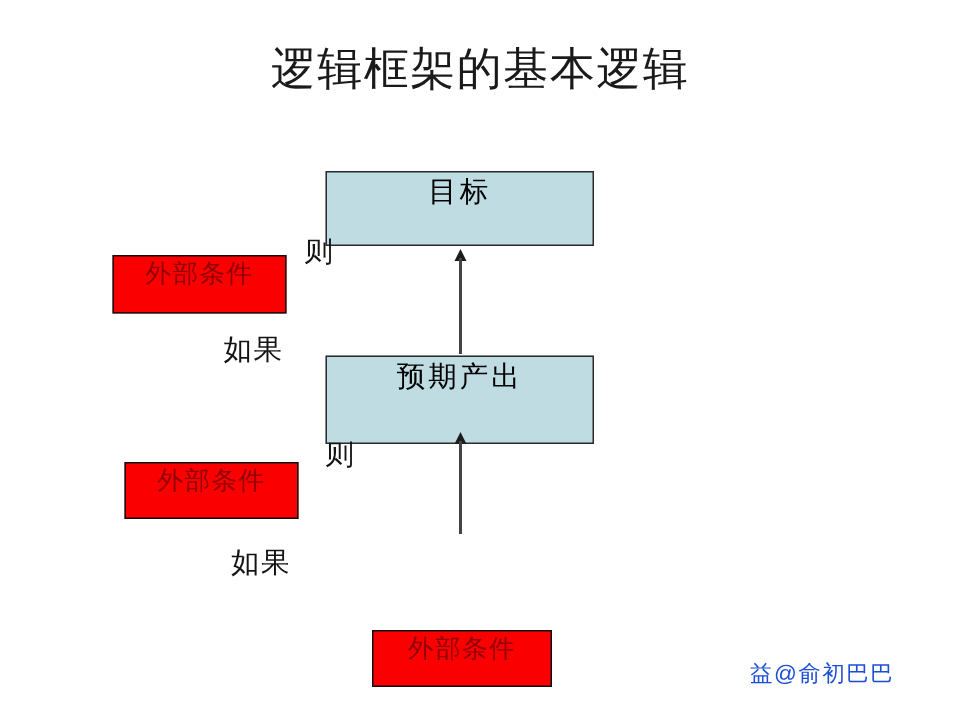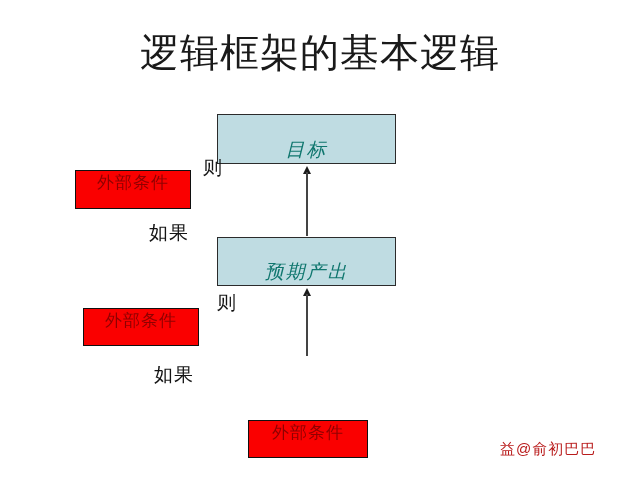--- a/index.html
+++ b/index.html
@@ -22,45 +22,44 @@
   }
 
   
   .diagram-title {
     position: absolute;
     left: 0;
     top: 26px;
     width: 640px;
     text-align: center;
     font-family: "Liberation Serif", "DejaVu Serif", serif;
-    font-size: 39px;
+    font-size: 30px;
     font-weight: 400;
     letter-spacing: 1px;
     color: #1a1a1a;
     white-space: nowrap;
   }
 
   
   .node-box {
     position: absolute;
     box-sizing: border-box;
     background: #bfdce2;
     border: 1px solid #2b2b2b;
     display: flex;
-    align-items: flex-end;
+    align-items: flex-start;
     justify-content: center;
     font-family: "Liberation Serif", "DejaVu Serif", serif;
     font-size: 19px;
-    color: #0f766e;
+    color: #000000;
     letter-spacing: 2px;
     white-space: nowrap;
-    font-style: italic;
   }
   .node-goal   { left: 217px; top: 114px; width: 179px; height: 50px; }
-  .node-output { left: 217px; top: 237px; width: 179px; height: 49px; }
+  .node-output { left: 217px; top: 237px; width: 179px; height: 59px; }
   .node-act    { left: 217px; top: 356px; width: 179px; height: 41px; }
 
   
   .cond-box {
     position: absolute;
     box-sizing: border-box;
     background: #fa0000;
     border: 1px solid #101010;
     display: flex;
     align-items: flex-start;
@@ -115,21 +114,21 @@
   .label-then-2 { left: 217px; top: 290px; }
   .label-if-2   { left: 154px; top: 362px; }
 
   
   .watermark {
     position: absolute;
     left: 500px;
     top: 440px;
     font-family: "Liberation Sans", "DejaVu Sans", sans-serif;
     font-size: 15px;
-    color: #b91c1c;
+    color: #1d4ed8;
     letter-spacing: 1px;
     white-space: nowrap;
     user-select: none;
   }
 </style>
 </head>
 <body>
 
 <div id="canvas">
 

